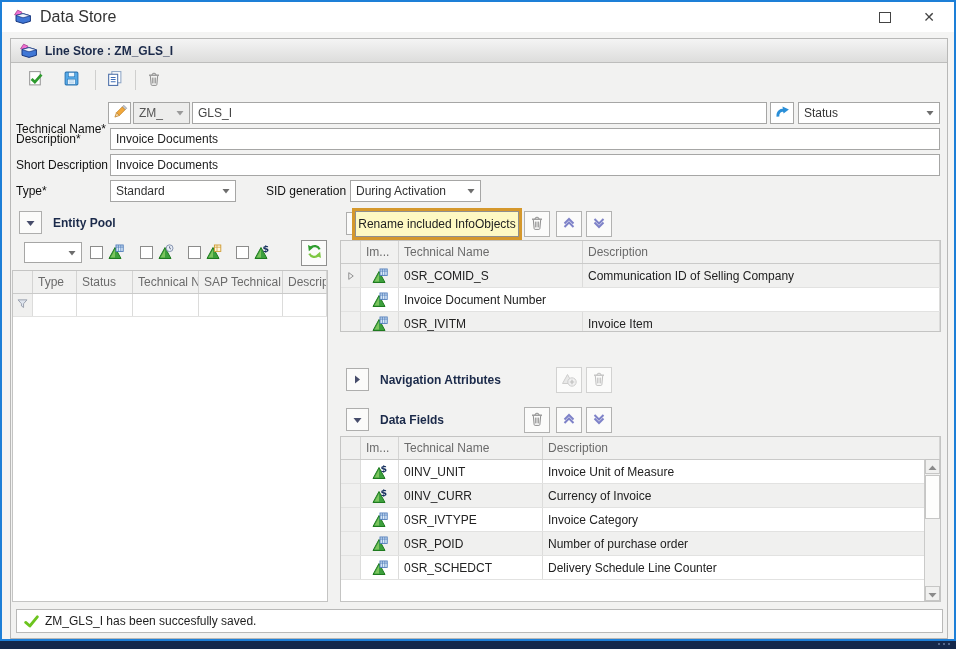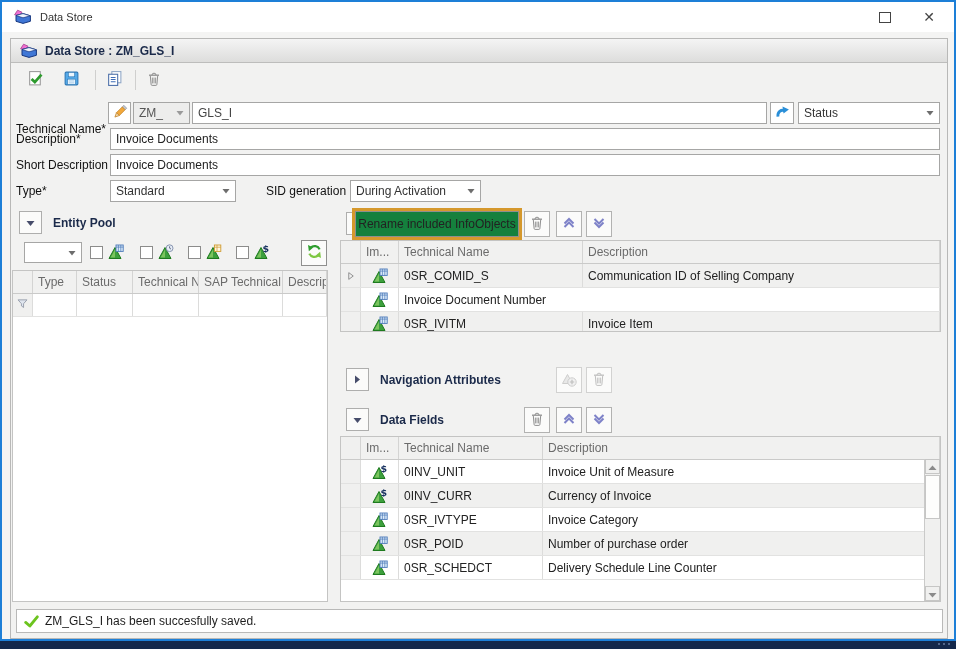--- a/index.html
+++ b/index.html
@@ -5,21 +5,21 @@
   html,body{margin:0;padding:0}
   body{
     width:956px;height:649px;position:relative;overflow:hidden;
     background:#14284b;
     font-family:"Liberation Sans","DejaVu Sans",sans-serif;
     font-size:12px;color:#1e1e1e;
   }
   .window{position:absolute;left:0;top:0;width:952px;height:637px;border:2px solid #1d7fd7;background:#f4f4f3}
   .titlebar{position:absolute;left:0;top:0;right:0;height:30px;background:#ffffff;display:flex;align-items:center}
   .titlebar .app-icon{margin:0 8px 0 12px;display:flex}
-  .title-text{color:#333;font-size:11px}
+  .title-text{color:#333;font-size:16px}
   .win-btn{position:absolute;top:0;width:34px;height:30px;display:flex;align-items:center;justify-content:center;color:#444;cursor:default}
   .win-btn.max{right:52px}
   .win-btn.close{right:8px;font-size:14px}
   .max-glyph{width:10px;height:9px;border:1px solid #444}
 
   .dialog{position:absolute;left:8px;top:36px;width:936px;height:599px;border:1px solid #b8b8b7;background:#f2f2f1}
   .dlg-header{position:absolute;left:0;top:0;right:0;height:23px;
     background:linear-gradient(#f4f4f4,#dddddc);border-bottom:1px solid #bdbdbc;
     display:flex;align-items:center}
   .dlg-header .hicon{margin:0 7px 0 9px;display:flex}
@@ -40,21 +40,21 @@
 
   .panel-title{position:absolute;font-weight:bold;color:#1b2a4a}
   .col-btn{position:absolute;width:23px;height:23px;border:1px solid #aeaead;background:#fbfbfa;box-sizing:border-box;
     display:flex;align-items:center;justify-content:center}
   .icon-btn{position:absolute;width:26px;height:26px;border:1px solid #b2b2b1;background:#fbfbfa;box-sizing:border-box;
     display:flex;align-items:center;justify-content:center}
   .icon-btn.disabled{border-color:#d2d2d1}
   .icon-btn.disabled svg{opacity:.55}
 
   .rename-wrap{position:absolute;border:3px solid #d5982c;background:#d5982c}
-  .rename-btn{width:164px;height:26px;border:1px solid #8f8f8f;background:#15803d;box-sizing:border-box;
+  .rename-btn{width:164px;height:26px;border:1px solid #8f8f8f;background:#fef9c3;box-sizing:border-box;
     display:flex;align-items:center;justify-content:center;color:#222}
 
   .grid{position:absolute;border:1px solid #c4c4c3;background:#fff;box-sizing:border-box;overflow:hidden}
   .thead{display:flex;height:22px;background:#f1f1f0;border-bottom:1px solid #cacac9;color:#6b6b6b}
   .th{box-sizing:border-box;border-right:1px solid #d4d4d3;padding:0 5px;display:flex;align-items:center;
     overflow:hidden;white-space:nowrap}
   .trow{display:flex;height:23px;background:#f0f0ef;border-bottom:1px solid #e2e2e1}
   .trow.alt{background:#ffffff}
   .tc{box-sizing:border-box;border-right:1px solid #dcdcdb;padding:0 5px;display:flex;align-items:center;
     overflow:hidden;white-space:nowrap;color:#222}
@@ -105,21 +105,21 @@
   <div class="dialog">
 
     <div class="dlg-header">
       <span class="hicon">
           <svg width="18" height="16" viewBox="0 0 18 16">
             <polygon points="0.6,5.8 3.6,1.2 8,3.2 5.4,7" fill="#ef6fd2" stroke="#a23c8c" stroke-width="0.8"></polygon>
             <path d="M2 6.5 L9 4.6 L16.4 6.8 L16.4 12.3 L9 14.4 L2 12.3 Z" fill="#3f77d6" stroke="#17377f" stroke-width="1"></path>
             <path d="M2 6.5 L9 4.6 L16.4 6.8 L9 8.8 Z" fill="#eef4fd" stroke="#17377f" stroke-width="0.7"></path>
           </svg>
         </span>
-      <span class="dlg-title">Data Store : ZM_GLS_I</span>
+      <span class="dlg-title">Line Store : ZM_GLS_I</span>
     </div>
 
     <div class="tb-btn" style="left:11px;top:28px">
         <span><svg width="17" height="17" viewBox="0 0 16 16">
             <rect x="2.5" y="1.5" width="10" height="12.5" fill="#fff" stroke="#9a9a9a"></rect>
             <path d="M4.3 8.4 L7.4 11.4 L13.6 4.4" fill="none" stroke="#2e9b2e" stroke-width="2.6"></path>
           </svg></span>
       </div>
     <div class="tb-btn" style="left:47px;top:28px">
         <span><svg width="17" height="17" viewBox="0 0 16 16">

